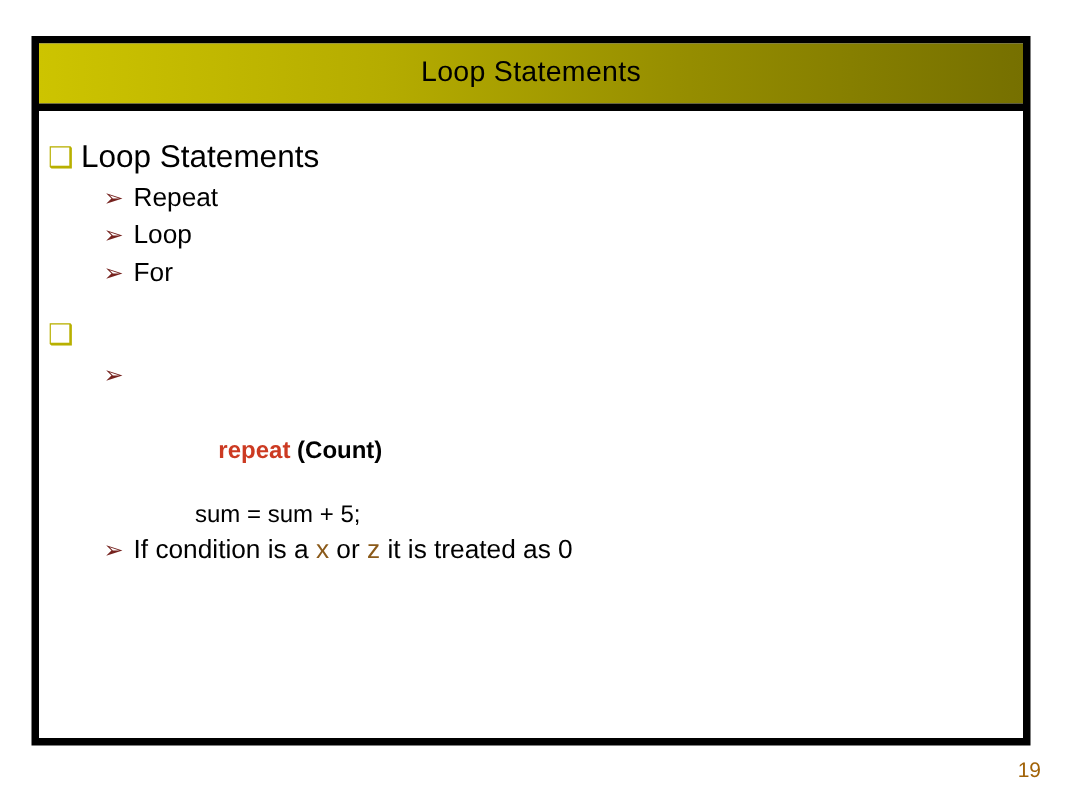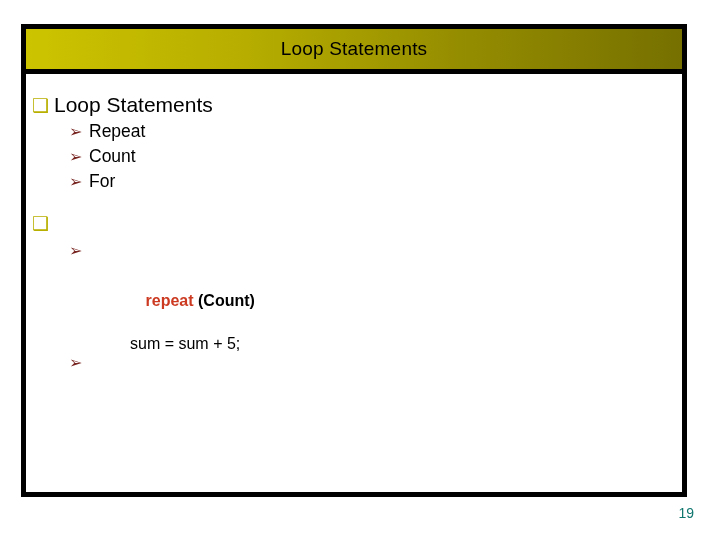--- a/index.html
+++ b/index.html
@@ -123,21 +123,21 @@
 
   .gap-block { height: 20px; }
   .gap-small { height: 8px; }
 
   
   .page-number {
     position: absolute;
     right: 26px;
     top: 505px;
     font-size: 14px;
-    color: #0f766e;
+    color: #a16207;
   }
 </style>
 </head>
 <body>
 
 <div id="slide">
 
   <div class="slide-frame">
 
     <div class="title-bar">
@@ -151,21 +151,21 @@
         <span class="l1-text">Loop Statements</span>
       </div>
 
       <div class="l2">
         <span class="bullet-arrow">➢</span>
         <span class="l2-text">Repeat</span>
       </div>
 
       <div class="l2">
         <span class="bullet-arrow">➢</span>
-        <span class="l2-text">Count</span>
+        <span class="l2-text">Loop</span>
       </div>
 
       <div class="l2">
         <span class="bullet-arrow">➢</span>
         <span class="l2-text">For</span>
       </div>
 
       <div class="gap-block"></div>
 
       <div class="l1">
@@ -181,20 +181,21 @@
       <div class="gap-small"></div>
 
       <div class="code-line indent1">
         <span class="kw-repeat">repeat</span><span> (Count)</span>
       </div>
 
       <div class="code-line indent2">sum = sum + 5;</div>
 
       <div class="l2">
         <span class="bullet-arrow">➢</span>
+        <span class="l2-text"><span>If condition is a </span><span class="var-x">x</span><span> or </span><span class="var-z">z</span><span> it is treated as 0</span></span>
       </div>
 
     </div>
   </div>
 
   <div class="page-number">19</div>
 
 </div>
 
 </body></html>

